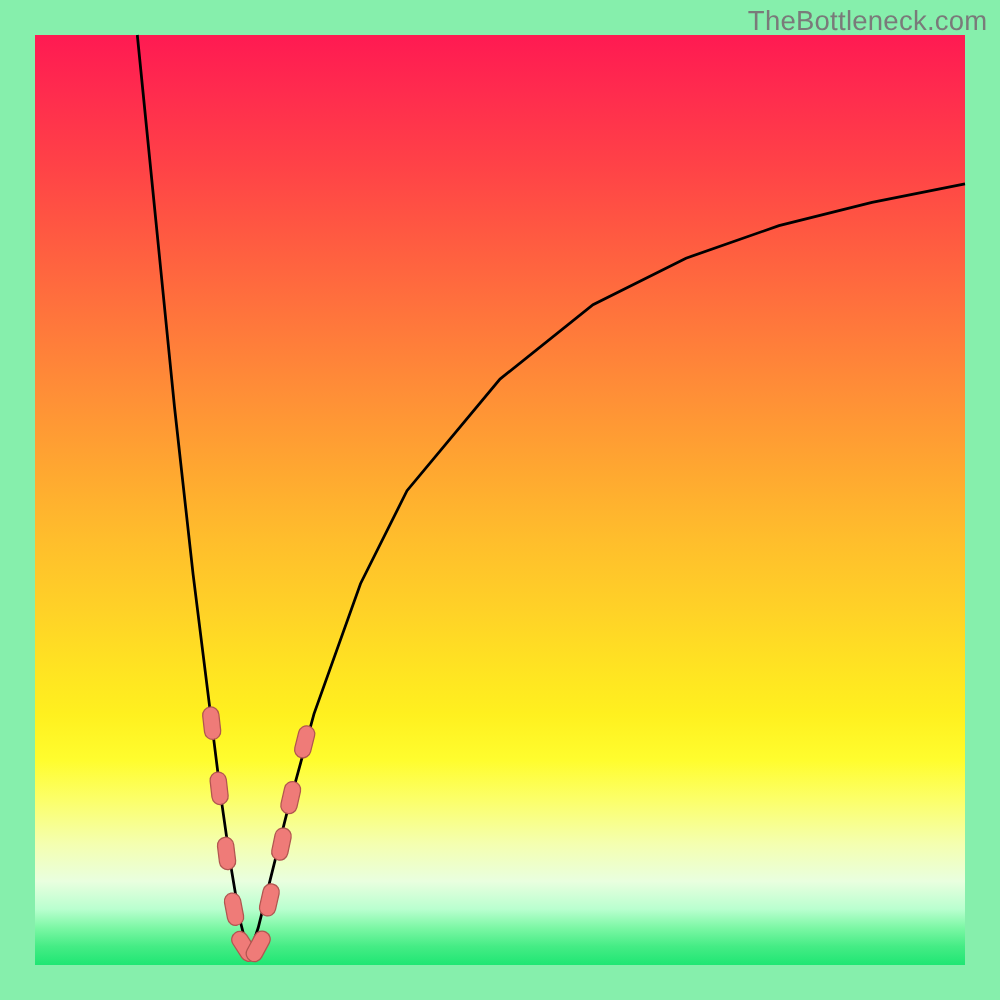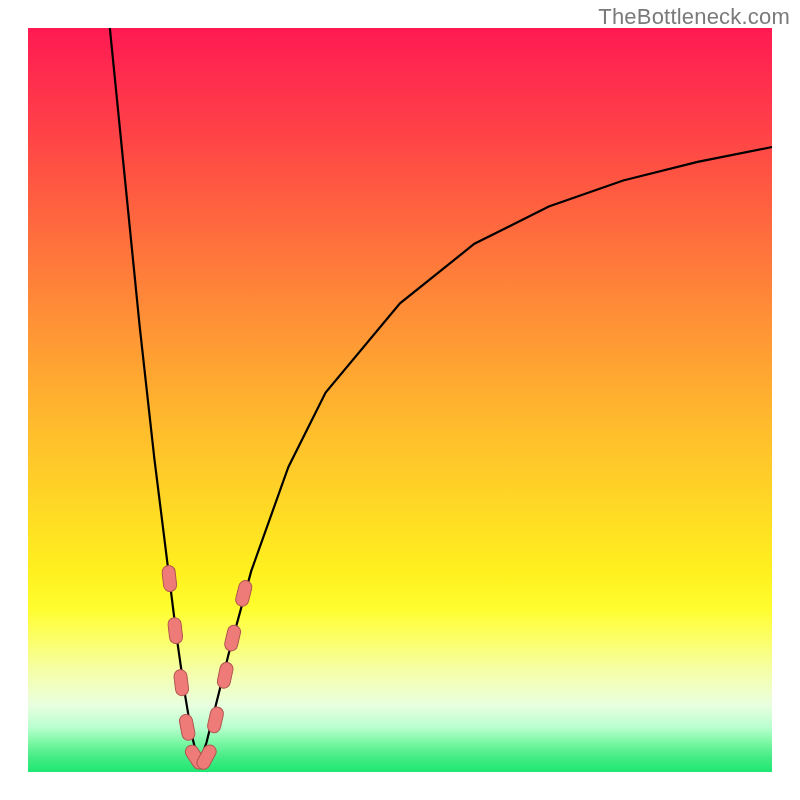--- a/index.html
+++ b/index.html
@@ -8,21 +8,21 @@
     width: 800px;
     height: 800px;
     overflow: hidden;
     background: #000;
     font-family: Arial, Helvetica, sans-serif;
   }
   .frame {
     position: relative;
     width: 800px;
     height: 800px;
-    background: #ffffff;
+    background: #86efac;
   }
   .plot {
     position: absolute;
     left: 28px;
     top: 28px;
     width: 744px;
     height: 744px;
     
     background: linear-gradient(
       to bottom,

